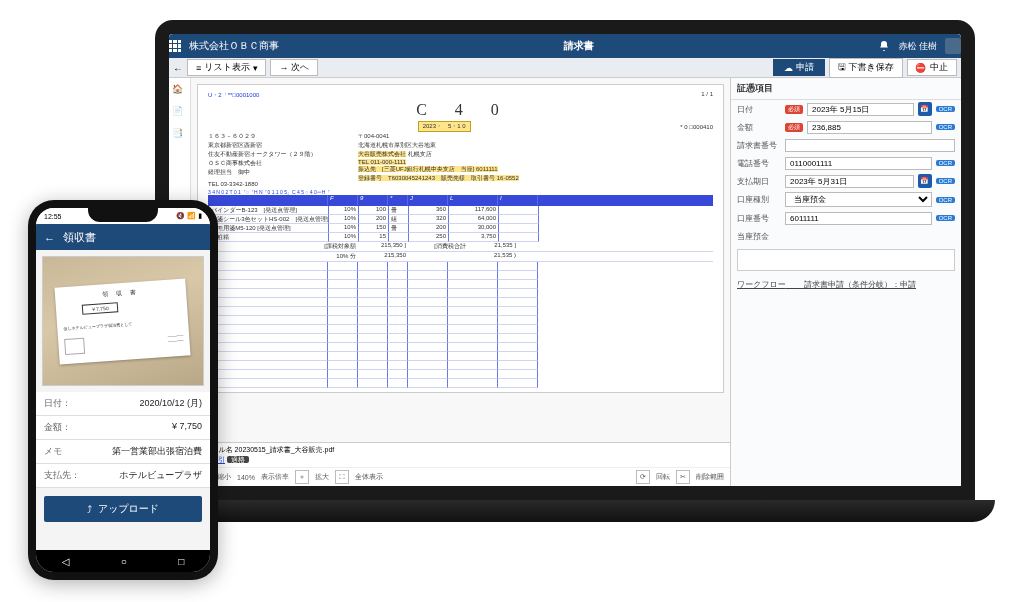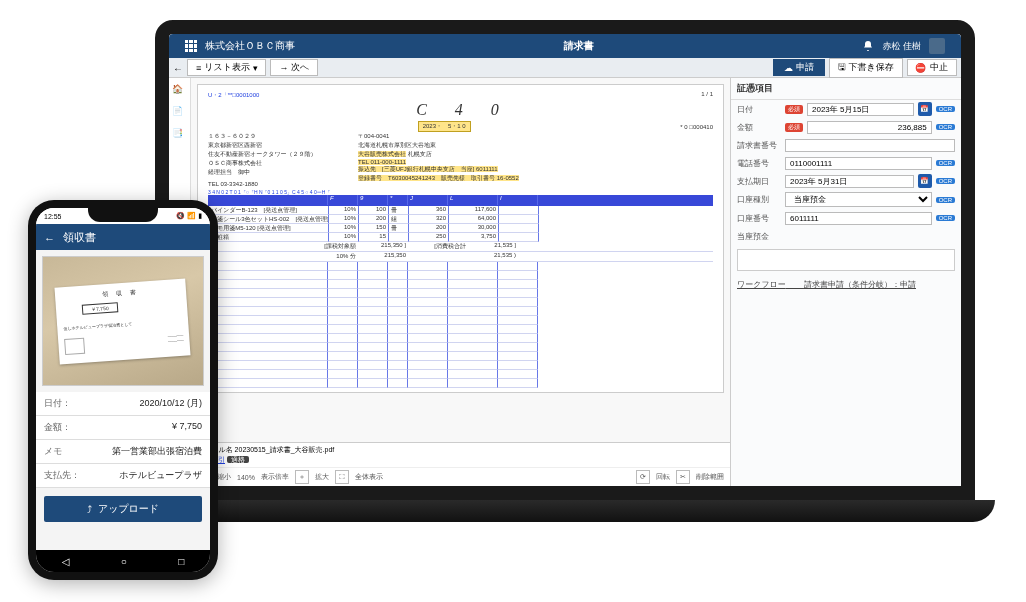--- a/index.html
+++ b/index.html
@@ -5,21 +5,21 @@
 * { margin: 0; padding: 0; box-sizing: border-box; font-family: "Meiryo", sans-serif; }
 body { background: #fff; width: 1026px; height: 602px; position: relative; overflow: hidden; }
 
 
 .laptop { position: absolute; left: 155px; top: 20px; width: 840px; height: 560px; }
 .laptop-screen { width: 820px; height: 480px; background: #000; border-radius: 18px 18px 0 0; border: 14px solid #1a1a1a; position: relative; overflow: hidden; }
 .laptop-base { width: 100%; height: 22px; background: linear-gradient(#2a2a2a,#111); border-radius: 0 0 28px 28px; }
 .laptop-camera { position: absolute; top: -9px; left: 50%; transform: translateX(-50%); width: 5px; height: 5px; background: #333; border-radius: 50%; }
 
 .app { width: 100%; height: 100%; background: #fff; display: flex; flex-direction: column; font-size: 9px; }
-.app-header { height: 24px; background: #1e4a7a; color: #fff; display: flex; align-items: center; padding: 0 16px; }
+.app-header { height: 24px; background: #1e4a7a; color: #fff; display: flex; align-items: center; padding: 0 0; }
 .app-header .grid-icon { width: 12px; height: 12px; margin-right: 8px; display: grid; grid-template: repeat(3,1fr)/repeat(3,1fr); gap: 1px; }
 .app-header .grid-icon span { background: #fff; }
 .app-title { flex: 0 0 auto; font-size: 10px; }
 .doc-title { flex: 1; text-align: center; font-size: 10px; font-weight: bold; }
 .app-header-right { display: flex; align-items: center; gap: 8px; font-size: 9px; }
 .bell { width: 12px; height: 12px; }
 .avatar { width: 16px; height: 16px; background: #4a6a8a; border-radius: 2px; }
 
 .toolbar { height: 20px; background: #e9edf1; display: flex; align-items: center; padding: 0 4px; gap: 4px; border-bottom: 1px solid #ccc; }
 .tb-btn { background: #fff; border: 1px solid #bbb; padding: 1px 8px; font-size: 9px; cursor: pointer; display: flex; align-items: center; gap: 3px; }
@@ -29,21 +29,21 @@
 
 .app-body { flex: 1; display: flex; overflow: hidden; }
 .side-icons { width: 22px; background: #fff; border-right: 1px solid #ddd; display: flex; flex-direction: column; align-items: center; gap: 8px; padding-top: 6px; }
 .side-icons div { width: 14px; height: 14px; color: #555; }
 
 .doc-pane { flex: 1; display: flex; flex-direction: column; border-right: 1px solid #ccc; }
 .doc-scroll { flex: 1; overflow: auto; background: #f8f8f8; padding: 6px; }
 .doc-page { background: #fff; border: 1px solid #ccc; padding: 6px 10px 4px 10px; font-size: 6px; color: #333; min-height: 300px; position: relative; }
 .doc-hdr { display: flex; justify-content: space-between; font-size: 6px; }
 .doc-hdr .blue { color: #2040e0; }
-.doc-big { font-size: 16px; font-style: italic; letter-spacing: 6px; font-family: serif; margin: 2px 0; }
+.doc-big { font-size: 16px; letter-spacing: 6px; font-family: serif; margin: 2px 0; }
 .doc-date-box { display: inline-block; background: #ffe58a; border: 1px solid #c0a020; padding: 0 4px; font-size: 6px; }
 .doc-cols { display: flex; gap: 20px; font-size: 6px; }
 .doc-left { flex: 0 0 130px; }
 .doc-right { flex: 1; }
 .hl { background: #ffe58a; }
 .doc-table-hdr { display: flex; background: #3848d8; color: #fff; font-size: 6px; height: 10px; }
 .doc-table-hdr span { border-right: 1px solid #5868e8; padding: 0 2px; font-style: italic; }
 .doc-grid { border-left: 1px solid #3848d8; border-top: 1px solid #3848d8; }
 .doc-row { display: flex; height: 9px; font-size: 6px; }
 .doc-cell { border-right: 1px solid #6878e8; border-bottom: 1px solid #d0d4f0; padding: 0 2px; overflow: hidden; white-space: nowrap; }
@@ -410,21 +410,21 @@
             <span class="req">必須</span>
             <input class="finput" value="2023年 5月15日" style="">
             <div class="cal-icon">📅</div>
             <span class="ocr-badge">OCR</span>
           </div>
 
 
           <div class="frow">
             <div class="flabel">金額</div>
             <span class="req">必須</span>
-            <input class="finput" style="text-align: right;" value="236,885">
+            <input class="finput" style="text-align: left;" value="236,885">
             <span class="ocr-badge">OCR</span>
           </div>
 
 
           <div class="frow">
             <div class="flabel">請求書番号</div>
             <input class="finput" style="">
           </div>
 
           <div class="frow">

